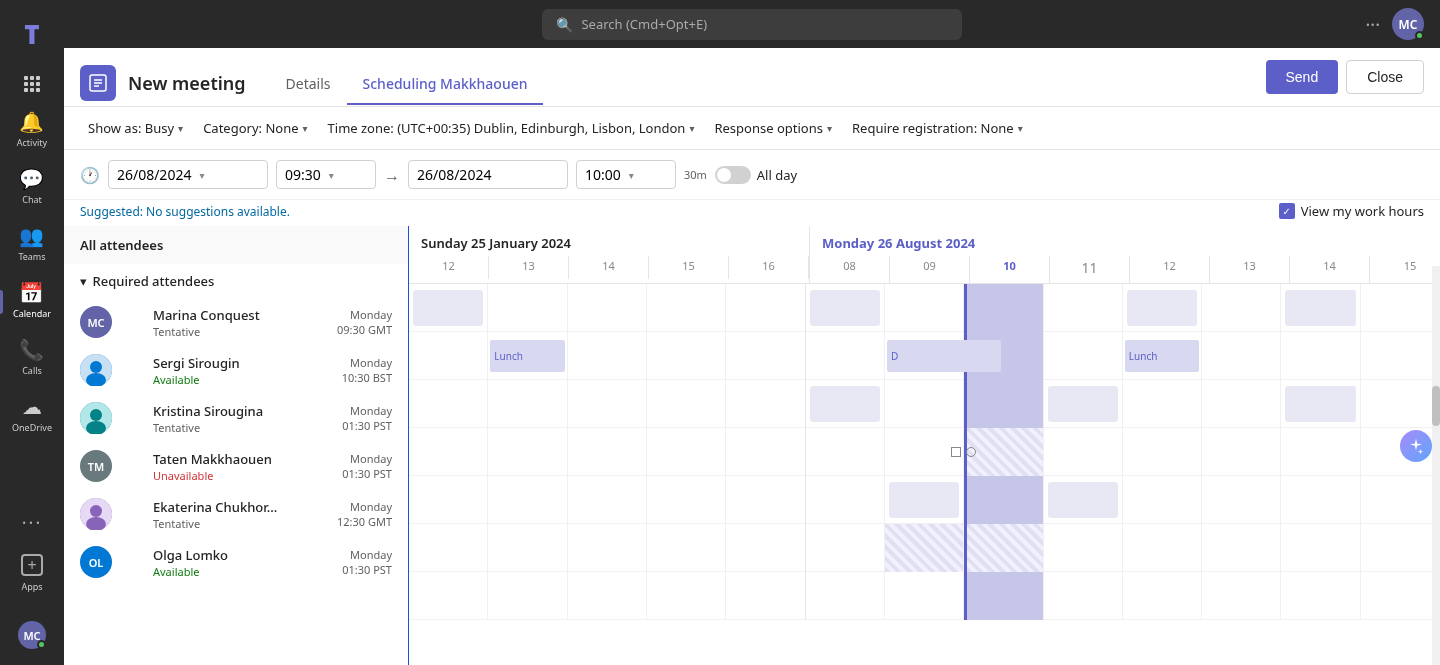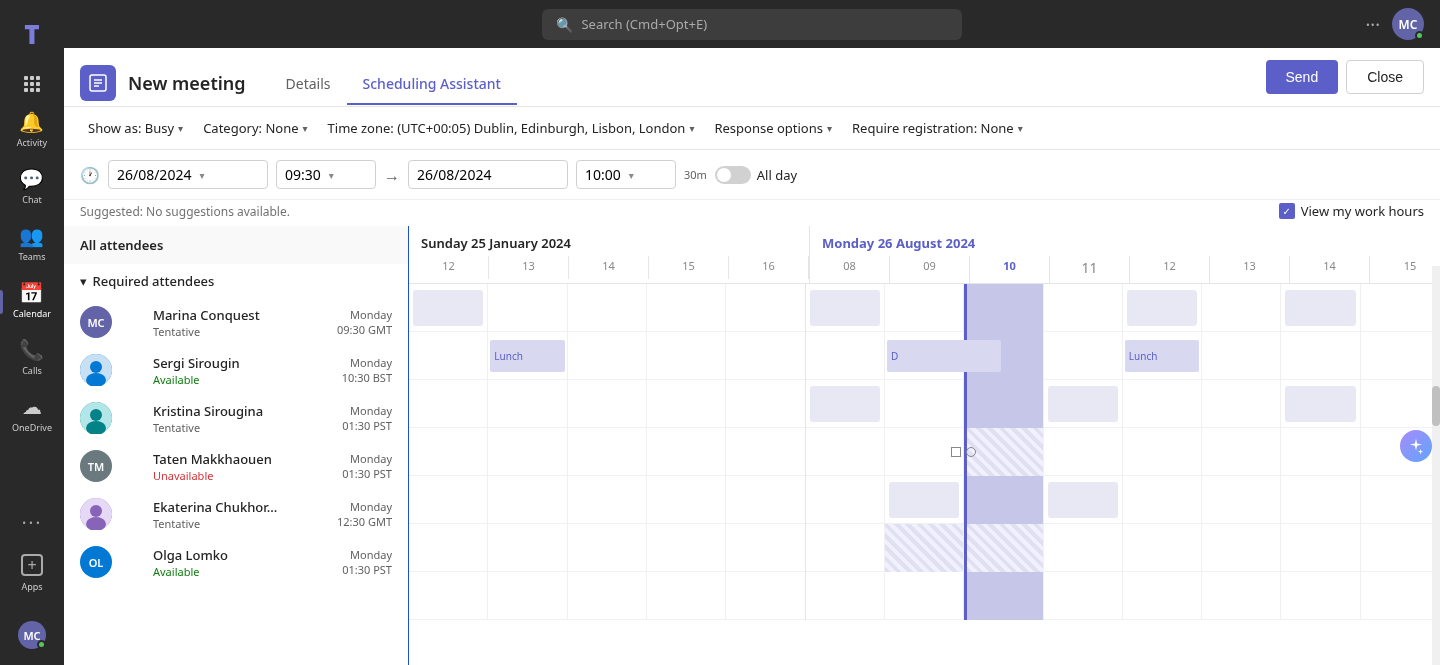--- a/index.html
+++ b/index.html
@@ -345,39 +345,39 @@
         <svg width="18" height="18" viewBox="0 0 18 18" fill="none">
           <rect x="1" y="1" width="16" height="16" rx="2" stroke="white" stroke-width="1.5"></rect>
           <line x1="5" y1="6" x2="13" y2="6" stroke="white" stroke-width="1.5"></line>
           <line x1="5" y1="9" x2="13" y2="9" stroke="white" stroke-width="1.5"></line>
           <line x1="5" y1="12" x2="10" y2="12" stroke="white" stroke-width="1.5"></line>
         </svg>
       </div>
       <span class="meeting-title">New meeting</span>
       <div class="meeting-tabs">
         <div class="tab">Details</div>
-        <div class="tab active">Scheduling Assistant</div>
+        <div class="tab active">Scheduling Makkhaouen</div>
       </div>
       <div class="header-actions">
         <button class="btn-send">Send</button>
         <button class="btn-close">Close</button>
       </div>
     </div>
 
     <div class="toolbar">
       <div class="toolbar-item">
         <span>Show as: Busy</span>
         <span class="chevron">▾</span>
       </div>
       <div class="toolbar-item">
         <span>Category: None</span>
         <span class="chevron">▾</span>
       </div>
       <div class="toolbar-item">
-        <span>Time zone: (UTC+00:05) Dublin, Edinburgh, Lisbon, London</span>
+        <span>Time zone: (UTC+00:35) Dublin, Edinburgh, Lisbon, London</span>
         <span class="chevron">▾</span>
       </div>
       <div class="toolbar-item">
         <span>Response options</span>
         <span class="chevron">▾</span>
       </div>
       <div class="toolbar-item">
         <span>Require registration: None</span>
         <span class="chevron">▾</span>
       </div>
@@ -402,21 +402,21 @@
         <span style="font-size:10px;color:#888;margin-left:4px;">▾</span>
       </div>
       <span class="duration-text">30m</span>
       <div class="toggle-container">
         <div class="toggle"></div>
         <span>All day</span>
       </div>
     </div>
 
     <div class="suggestion-row">
-      <span style="font-size:12px;color:#737373;">Suggested: No suggestions available.</span>
+      <span style="font-size:12px;color:#0369a1;">Suggested: No suggestions available.</span>
       <div class="work-hours-check">
         <div class="check-box">✓</div>
         <span>View my work hours</span>
       </div>
     </div>
 
     <div class="calendar-area">
 
       <div class="attendees-panel">
         <div class="attendees-header">

